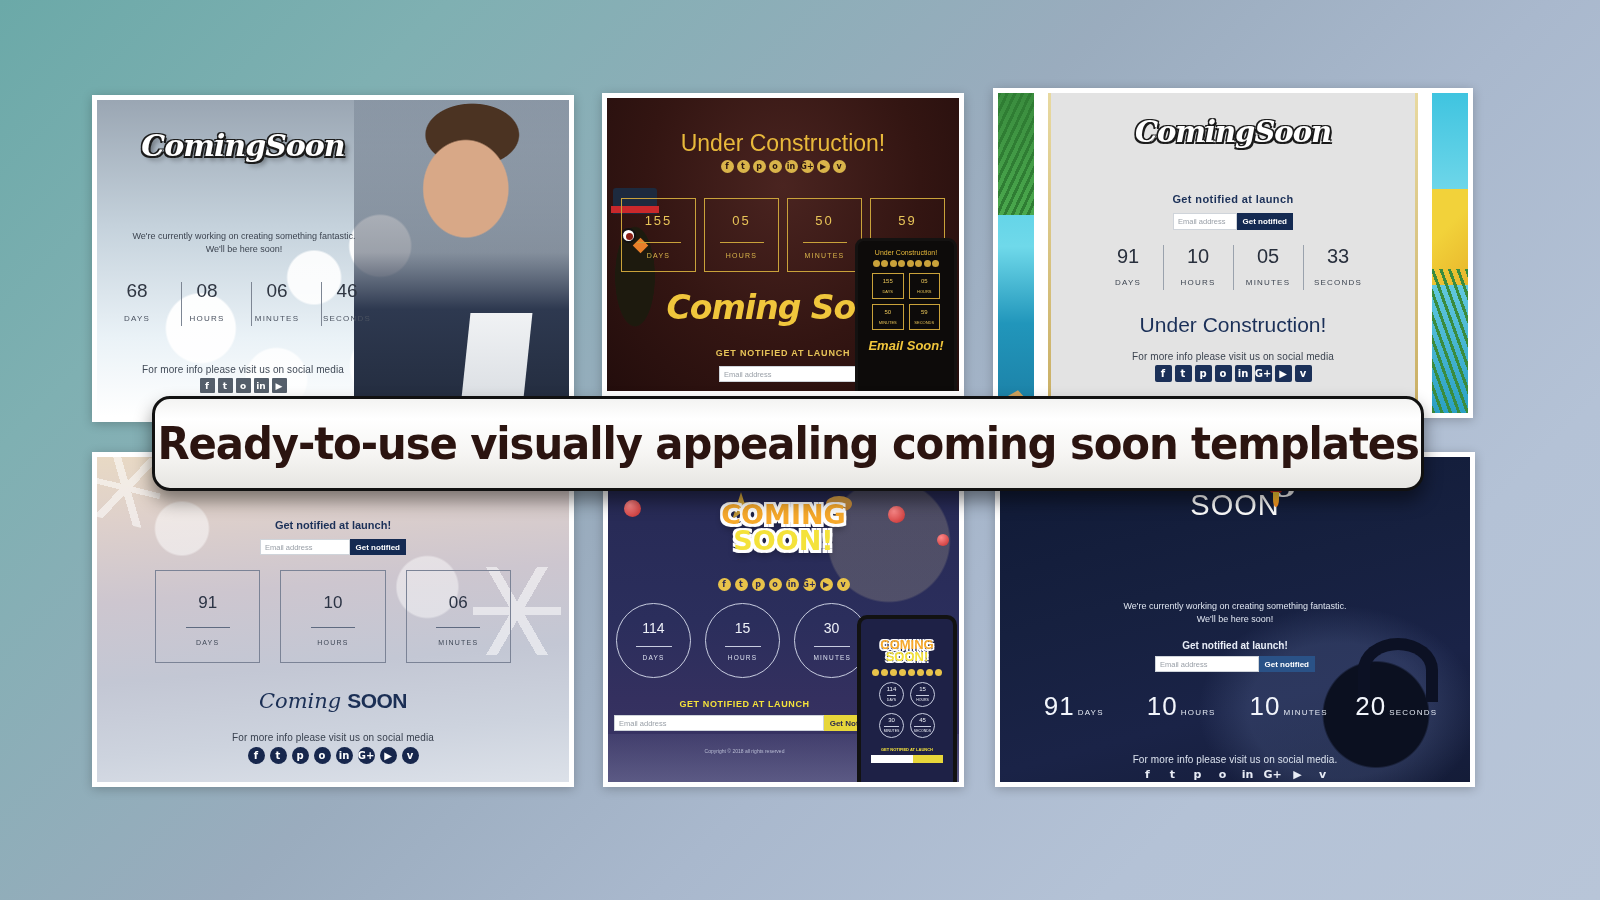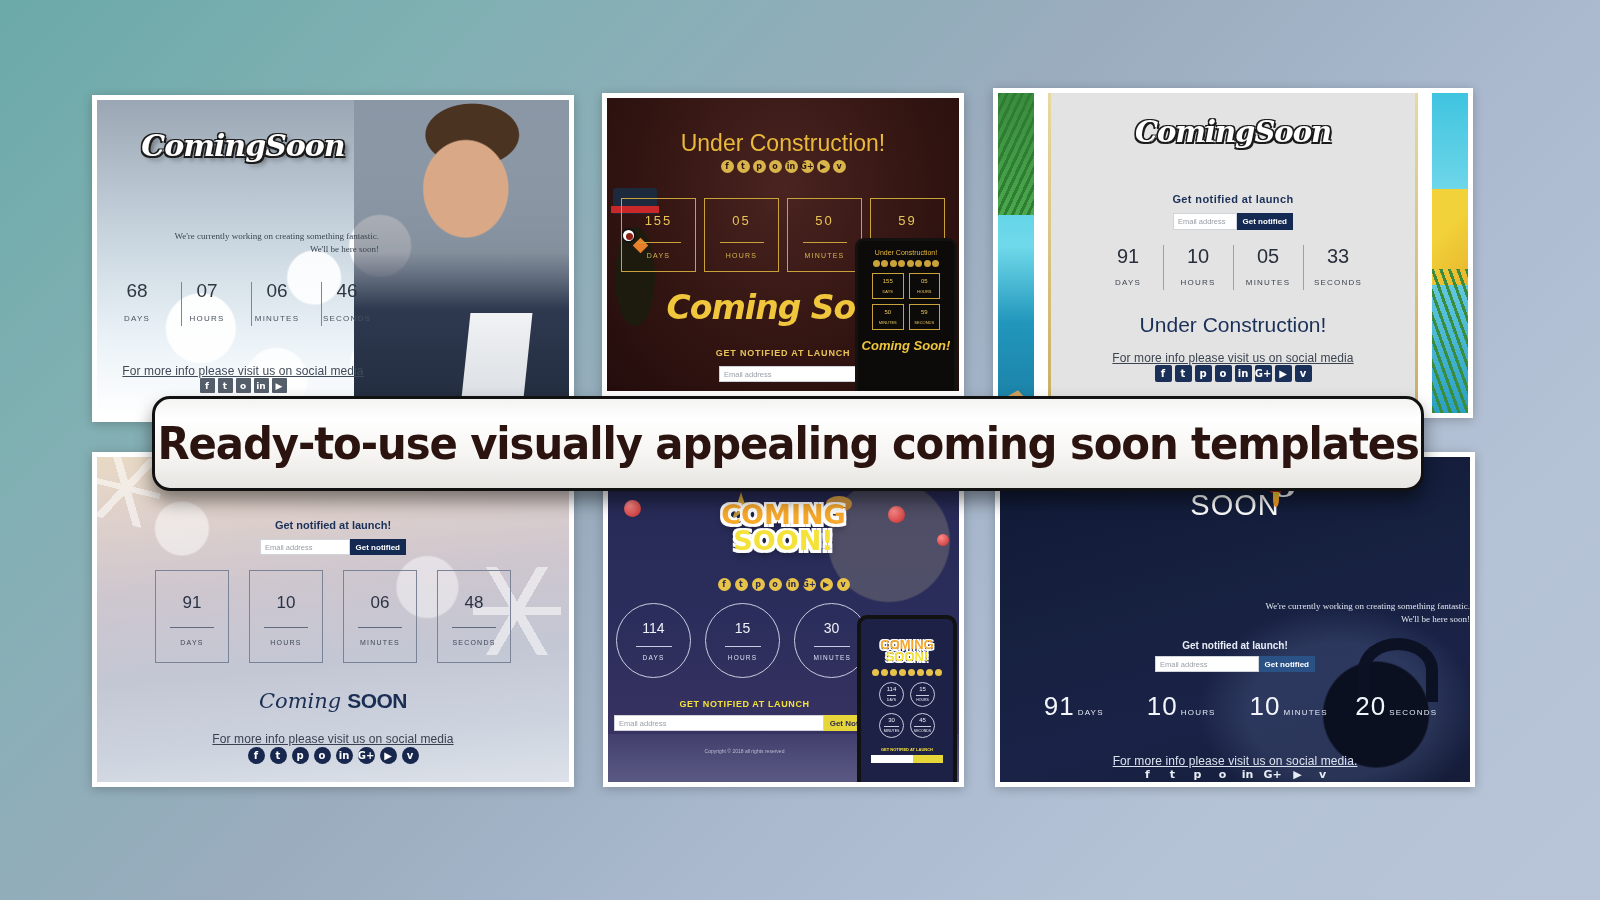--- a/index.html
+++ b/index.html
@@ -12,22 +12,22 @@
 
   
   .card {
     position: absolute;
     background: #ffffff;
     box-shadow: 0 2px 10px rgba(0,0,0,.22);
     overflow: hidden;
   }
   .card-inner { position: absolute; inset: 5px; overflow: hidden; }
 
-  .sl-tagline { font-size: 9px; color: #3c4450; line-height: 1.45; text-align: right; font-family: Liberation Serif, serif; }
-  .sl-note { font-size: 12px; letter-spacing: .1px; text-decoration: underline; }
+  .sl-tagline { font-size: 9px; color: #3c4450; line-height: 1.45; text-align: center; }
+  .sl-note { font-size: 10px; letter-spacing: .1px; }
 
   
   .cd-row { display: flex; justify-content: center; align-items: flex-start; }
   .cd-cell { text-align: center; position: relative; }
   .cd-num { font-weight: 400; }
   .cd-lab { letter-spacing: 1.2px; }
 
   
   .soc { display: flex; justify-content: center; gap: 3px; }
   .soc span {
@@ -327,21 +327,21 @@
     <div class="tagline sl-tagline">
       <div>We're currently working on creating something fantastic.</div>
       <div>We'll be here soon!</div>
     </div>
     <div class="cd-row">
       <div class="cd-cell">
         <div class="cd-num">68</div>
         <div class="cd-lab">DAYS</div>
       </div>
       <div class="cd-cell">
-        <div class="cd-num">07</div>
+        <div class="cd-num">08</div>
         <div class="cd-lab">HOURS</div>
       </div>
       <div class="cd-cell">
         <div class="cd-num">06</div>
         <div class="cd-lab">MINUTES</div>
       </div>
       <div class="cd-cell">
         <div class="cd-num">46</div>
         <div class="cd-lab">SECONDS</div>
       </div>
@@ -412,21 +412,21 @@
           <i></i>
         <i></i>
           <i></i>
       </div>
       <div class="pg">
         <div><span>155</span><b>DAYS</b></div>
         <div><span>05</span><b>HOURS</b></div>
         <div><span>50</span><b>MINUTES</b></div>
         <div><span>59</span><b>SECONDS</b></div>
       </div>
-      <div class="pl">Coming Soon!</div>
+      <div class="pl">Email Soon!</div>
     </div>
   </div>
 </div>
 
 <div class="card" id="card3">
   <div class="card-inner">
     <div class="stage"></div>
     <div class="panel-l"></div>
     <div class="panel-r"></div>
     <div class="stripe-l"></div>
@@ -485,24 +485,20 @@
         <div class="cd-num">91</div>
         <div class="cd-lab">DAYS</div>
       </div>
       <div class="cd-cell">
         <div class="cd-num">10</div>
         <div class="cd-lab">HOURS</div>
       </div>
       <div class="cd-cell">
         <div class="cd-num">06</div>
         <div class="cd-lab">MINUTES</div>
-      </div>
-      <div class="cd-cell">
-        <div class="cd-num">48</div>
-        <div class="cd-lab">SECONDS</div>
       </div>
     </div>
     <div class="logo">
       <i>Coming</i>
       <b>SOON</b>
     </div>
     <div class="note sl-note">For more info please visit us on social media</div>
     <div class="soc soc-navy-rd">
       <span>f</span>
       <span>t</span>

